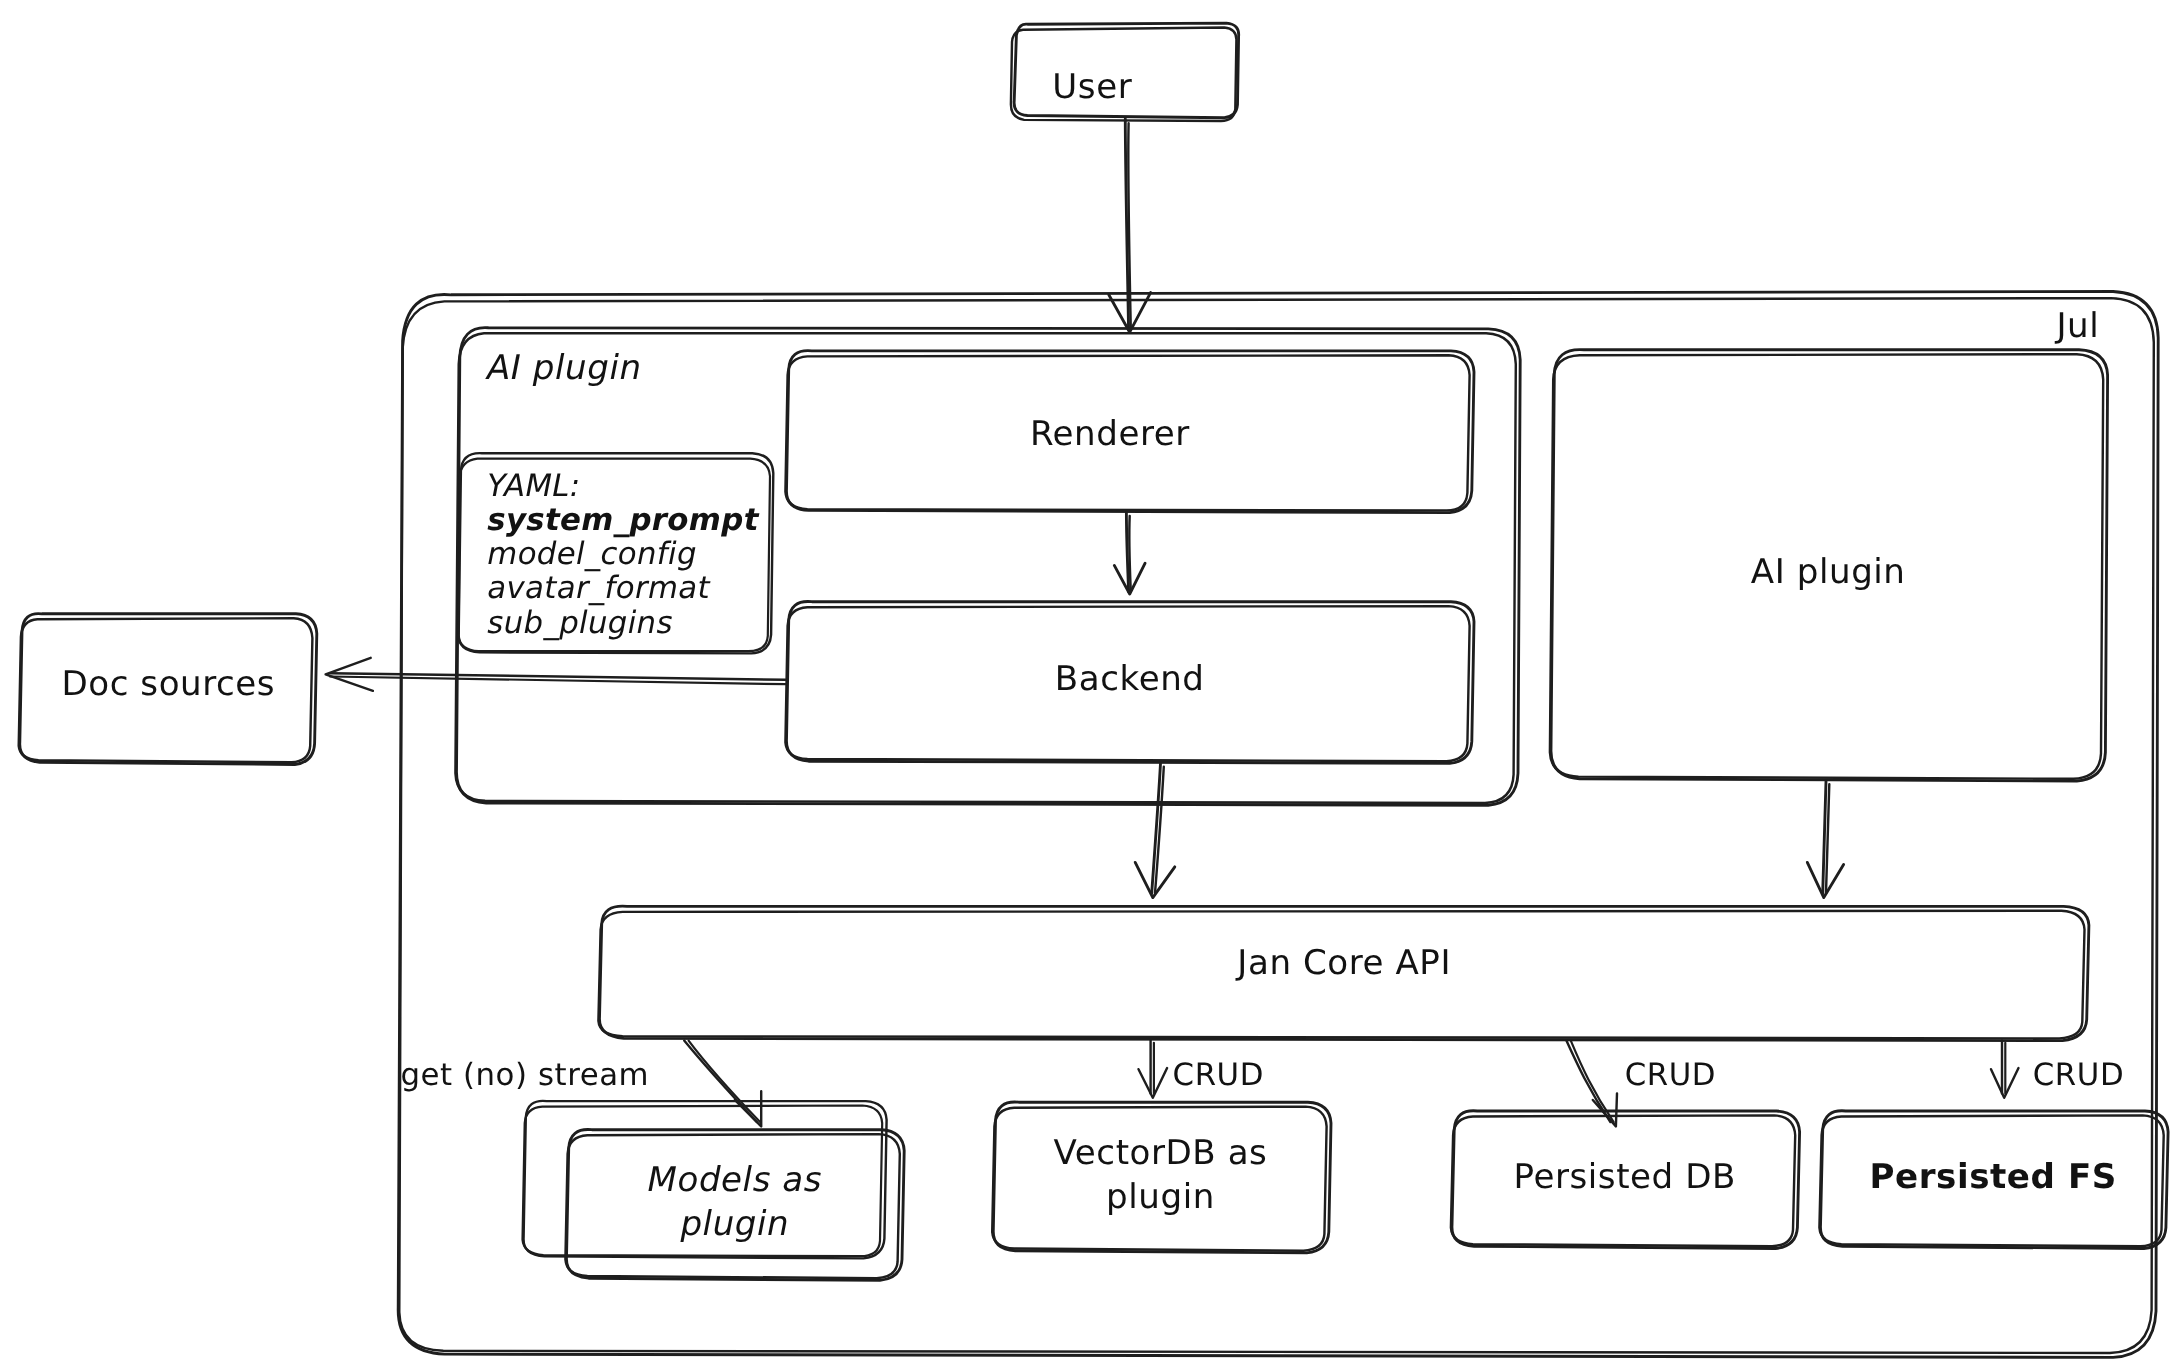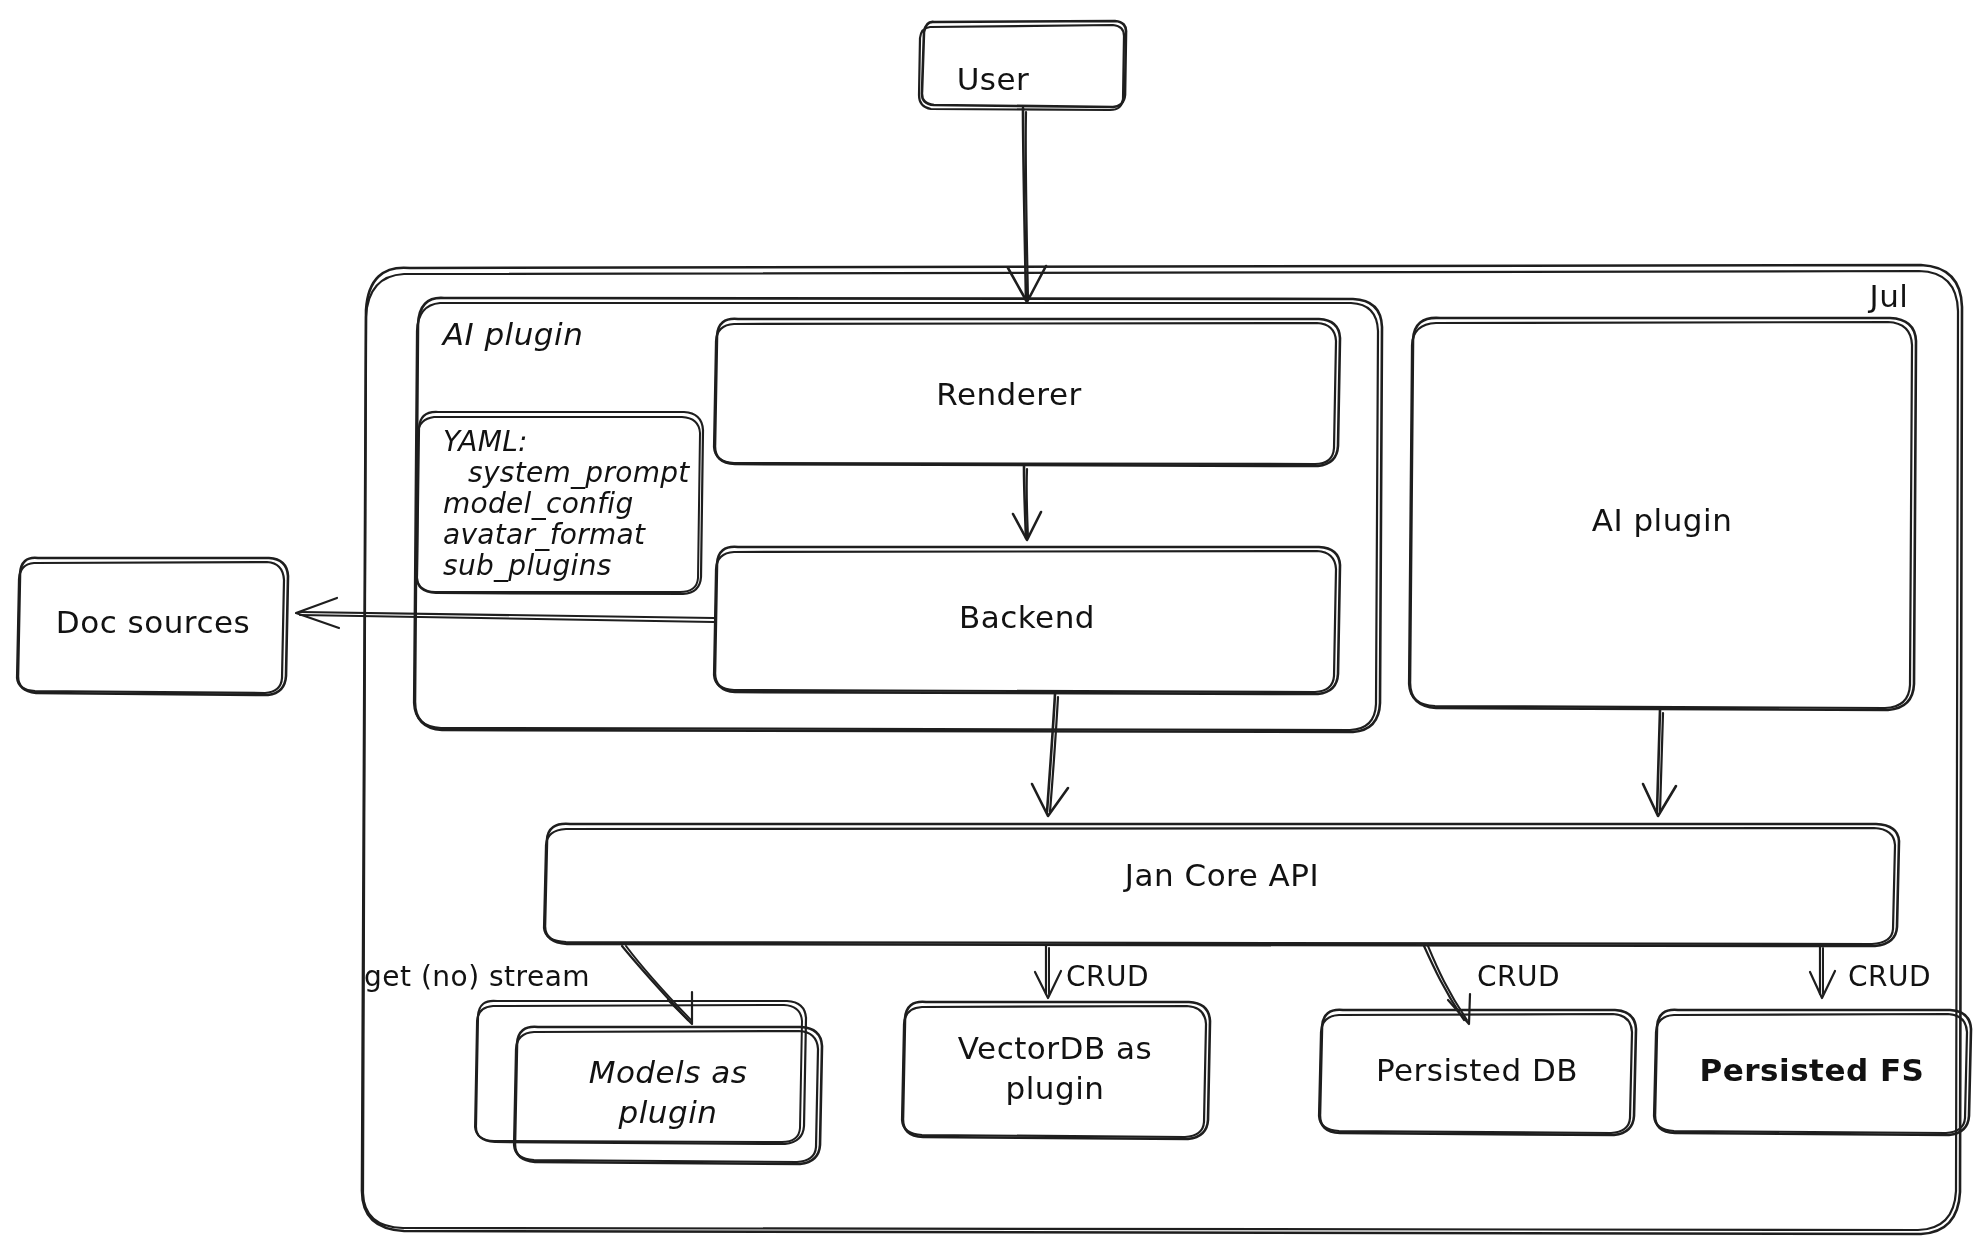--- a/index.html
+++ b/index.html
@@ -186,21 +186,21 @@
 <div class="lbl edge-text" style="left:364px;top:959px;">get (no) stream</div>
 
 <div class="lbl edge-text" style="left:1066px;top:959px;">CRUD</div>
 
 <div class="lbl edge-text" style="left:1477px;top:959px;">CRUD</div>
 
 <div class="lbl edge-text" style="left:1848px;top:959px;">CRUD</div>
 
 <div class="lbl yaml-text skew" style="left:443px;top:422px;">YAML:</div>
 
-<div class="lbl yaml-text skew" style="left:468px;top:453px;">system_prompt</div>
+<div class="lbl yaml-text skew" style="left:443px;top:453px;font-weight:bold;">system_prompt</div>
 
 <div class="lbl yaml-text skew" style="left:443px;top:484px;">model_config</div>
 
 <div class="lbl yaml-text skew" style="left:443px;top:515px;text-align:center;">avatar_format</div>
 
 <div class="lbl yaml-text skew" style="left:443px;top:546px;">sub_plugins</div>
 
 </div>
 
 </body></html>

